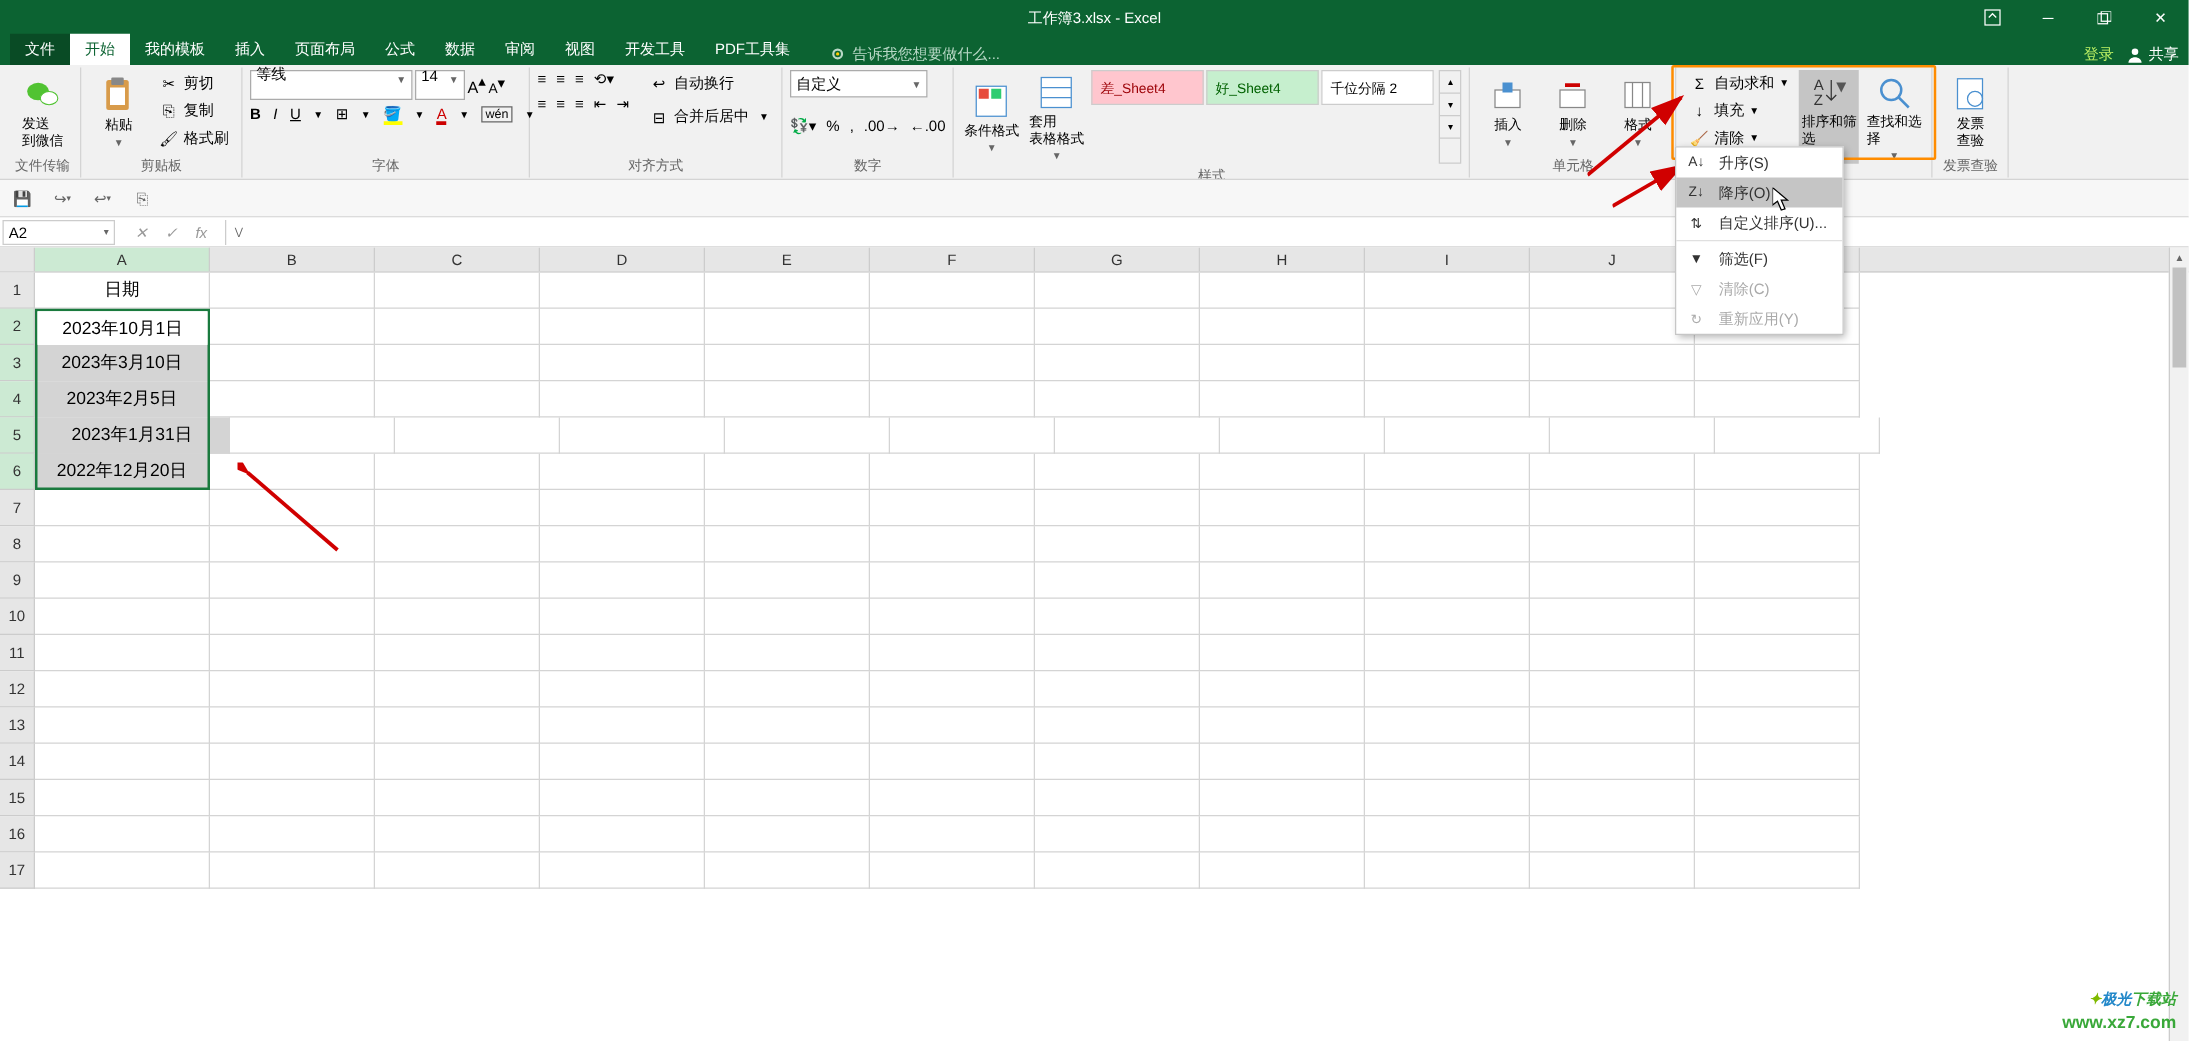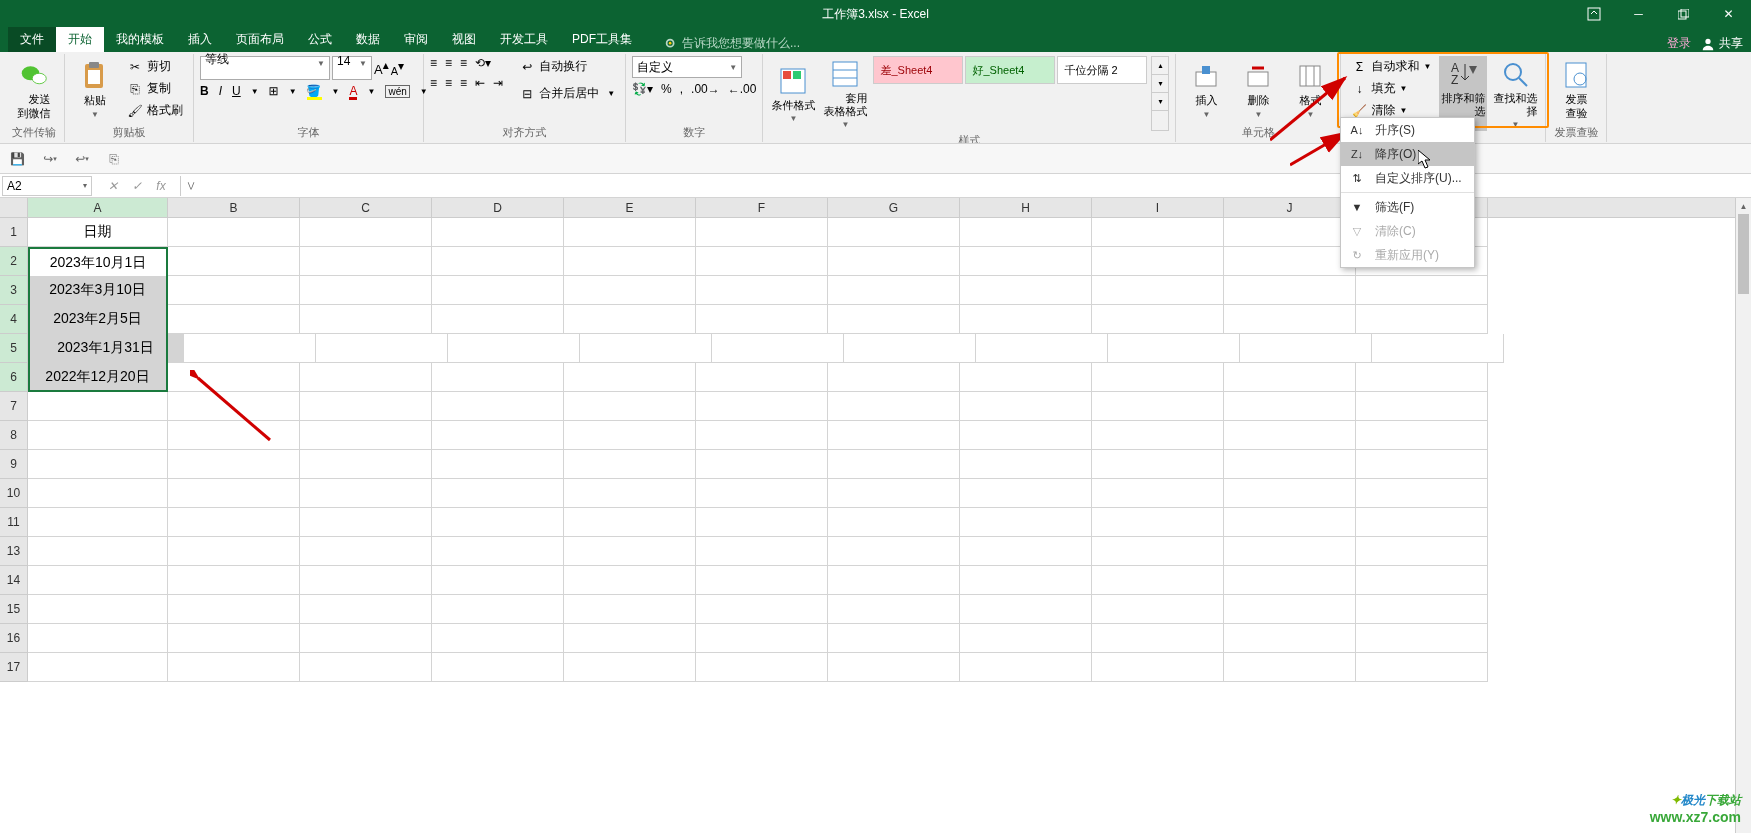--- a/index.html
+++ b/index.html
@@ -11,32 +11,32 @@
 .titlebar .win-controls{position:absolute;right:0;display:flex;align-items:center;height:28px}
 .titlebar .win-btn{width:45px;height:28px;display:flex;align-items:center;justify-content:center;color:#fff}
 
 
 .tabs{height:24px;background:#0c6332;display:flex;align-items:flex-end;padding-left:8px;position:relative}
 .tab{padding:4px 12px;color:#fff;font-size:12px;cursor:pointer}
 .tab.active{background:#fff;color:#0c6332}
 .tab.file{background:#094b25}
 .tell-me{margin-left:20px;color:#b8d8c6;display:flex;align-items:center;gap:4px}
 .tell-me svg{width:14px;height:14px}
-.login{position:absolute;right:60px;color:#f9a8d4}
+.login{position:absolute;right:60px;color:#bef264}
 .share{position:absolute;right:8px;color:#fff;display:flex;align-items:center;gap:4px}
 
 
 .ribbon{height:92px;background:#f1f1f1;border-bottom:1px solid #d4d4d4;display:flex;padding:2px 4px 0 4px;overflow:hidden}
 .group{border-right:1px solid #d4d4d4;padding:2px 6px 2px 6px;display:flex;flex-direction:column;height:88px;position:relative}
 .group-label{text-align:center;font-size:11px;color:#666;margin-top:auto;padding-top:2px}
 .group-body{display:flex;gap:4px;flex:1}
 
 .big-btn{display:flex;flex-direction:column;align-items:center;justify-content:center;width:48px;padding:2px;cursor:pointer;gap:2px}
 .big-btn .icon{width:32px;height:32px;display:flex;align-items:center;justify-content:center}
-.big-btn .lbl{font-size:11px;text-align:right;line-height:1.2}
+.big-btn .lbl{font-size:11px;text-align:left;line-height:1.2}
 .big-btn .dd{font-size:8px;color:#666}
 
 .small-btn{display:flex;align-items:center;gap:4px;padding:2px 4px;cursor:pointer;min-height:20px}
 .small-btn .icon{width:16px;height:16px;display:flex;align-items:center;justify-content:center}
 .vlist{display:flex;flex-direction:column;gap:1px}
 
 .font-box,.size-box{border:1px solid #ababab;background:#fff;padding:11px 4px;height:22px;display:flex;align-items:flex-end}
 .font-box{width:130px}
 .size-box{width:40px}
 .dd-arrow{margin-left:auto;font-size:8px;color:#666}
@@ -273,21 +273,21 @@
             <span class="icon">⊟</span>
             <span>合并后居中</span>
             <span style="font-size:8px;margin-left:4px">▼</span>
           </div>
       </div>
     </div>
     <div class="group-label">对齐方式</div>
   </div>
 
   <div class="group">
-    <div class="group-body" style="flex-direction:column;gap:4px">
+    <div class="group-body" style="flex-direction:column;gap:16px">
       <div class="num-format">
           <span>自定义</span>
           <span class="dd-arrow">▼</span>
         </div>
       <div style="display:flex;gap:8px">
         <span>💱▾</span>
         <span>%</span>
         <span>,</span>
         <span>.00→</span>
         <span>←.00</span>
@@ -607,20 +607,34 @@
         <div class="cell col-def" style="width: 132px;"></div>
         <div class="cell col-def" style="width: 132px;"></div>
         <div class="cell col-def" style="width: 132px;"></div>
         <div class="cell col-def" style="width: 132px;"></div>
         <div class="cell col-def" style="width: 132px;"></div>
         <div class="cell col-def" style="width: 132px;"></div>
         <div class="cell col-def" style="width: 132px;"></div>
       </div>
       <div class="row">
         <div class="row-h">11</div>
+        <div class="cell col-A" style="width: 140px;"></div>
+        <div class="cell col-def" style="width: 132px;"></div>
+        <div class="cell col-def" style="width: 132px;"></div>
+        <div class="cell col-def" style="width: 132px;"></div>
+        <div class="cell col-def" style="width: 132px;"></div>
+        <div class="cell col-def" style="width: 132px;"></div>
+        <div class="cell col-def" style="width: 132px;"></div>
+        <div class="cell col-def" style="width: 132px;"></div>
+        <div class="cell col-def" style="width: 132px;"></div>
+        <div class="cell col-def" style="width: 132px;"></div>
+        <div class="cell col-def" style="width: 132px;"></div>
+      </div>
+      <div class="row">
+        <div class="row-h">12</div>
         <div class="cell col-A" style="width: 140px;"></div>
         <div class="cell col-def" style="width: 132px;"></div>
         <div class="cell col-def" style="width: 132px;"></div>
         <div class="cell col-def" style="width: 132px;"></div>
         <div class="cell col-def" style="width: 132px;"></div>
         <div class="cell col-def" style="width: 132px;"></div>
         <div class="cell col-def" style="width: 132px;"></div>
         <div class="cell col-def" style="width: 132px;"></div>
         <div class="cell col-def" style="width: 132px;"></div>
         <div class="cell col-def" style="width: 132px;"></div>

